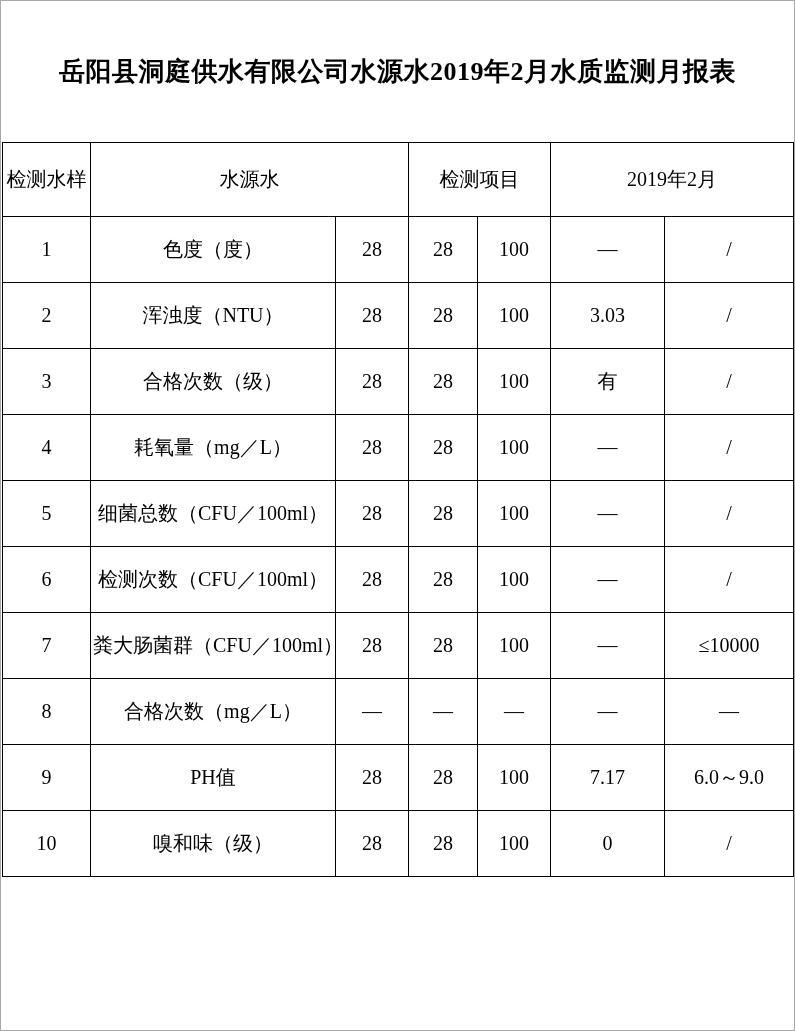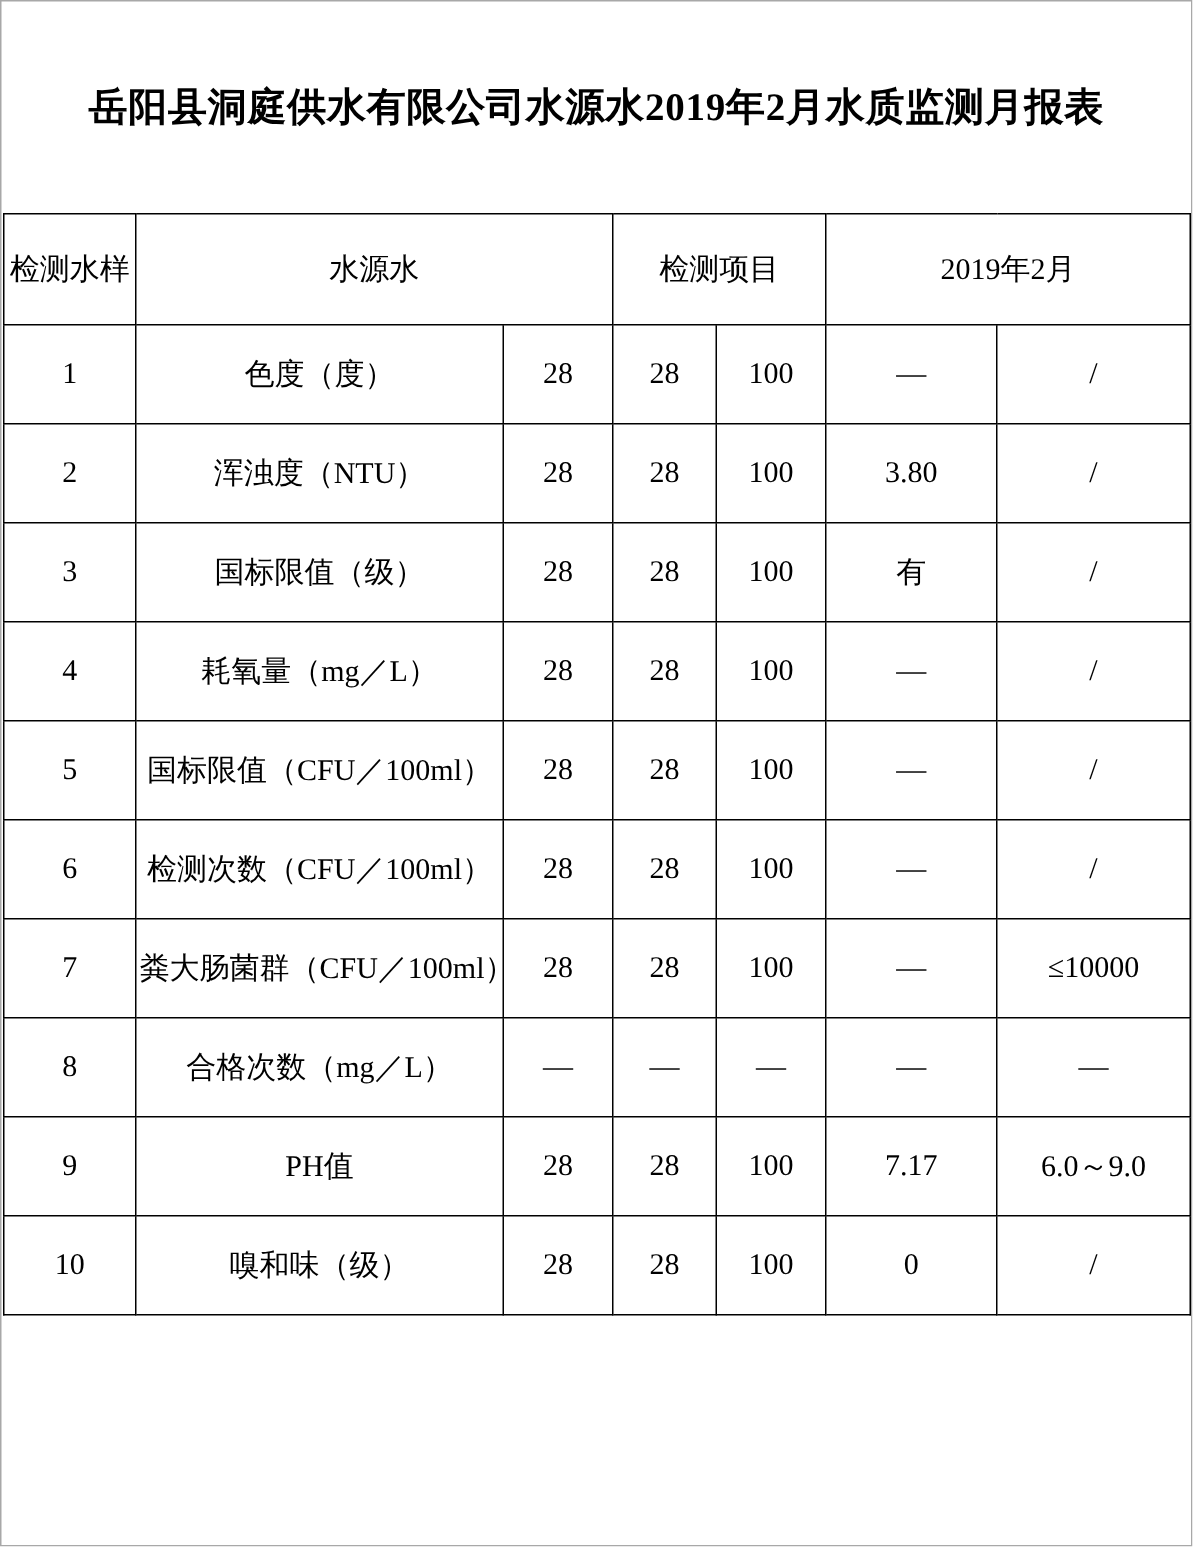--- a/index.html
+++ b/index.html
@@ -83,44 +83,44 @@
           <td>100</td>
           <td>—</td>
           <td>/</td>
         </tr>
         <tr>
           <td>2</td>
           <td>浑浊度（NTU）</td>
           <td>28</td>
           <td>28</td>
           <td>100</td>
-          <td>3.80</td>
+          <td>3.03</td>
           <td>/</td>
         </tr>
         <tr>
           <td>3</td>
-          <td>国标限值（级）</td>
+          <td>合格次数（级）</td>
           <td>28</td>
           <td>28</td>
           <td>100</td>
           <td>有</td>
           <td>/</td>
         </tr>
         <tr>
           <td>4</td>
           <td>耗氧量（mg／L）</td>
           <td>28</td>
           <td>28</td>
           <td>100</td>
           <td class="bold-dash">—</td>
           <td>/</td>
         </tr>
         <tr>
           <td>5</td>
-          <td>国标限值（CFU／100ml）</td>
+          <td>细菌总数（CFU／100ml）</td>
           <td>28</td>
           <td>28</td>
           <td>100</td>
           <td class="bold-dash">—</td>
           <td>/</td>
         </tr>
         <tr>
           <td>6</td>
           <td>检测次数（CFU／100ml）</td>
           <td>28</td>

